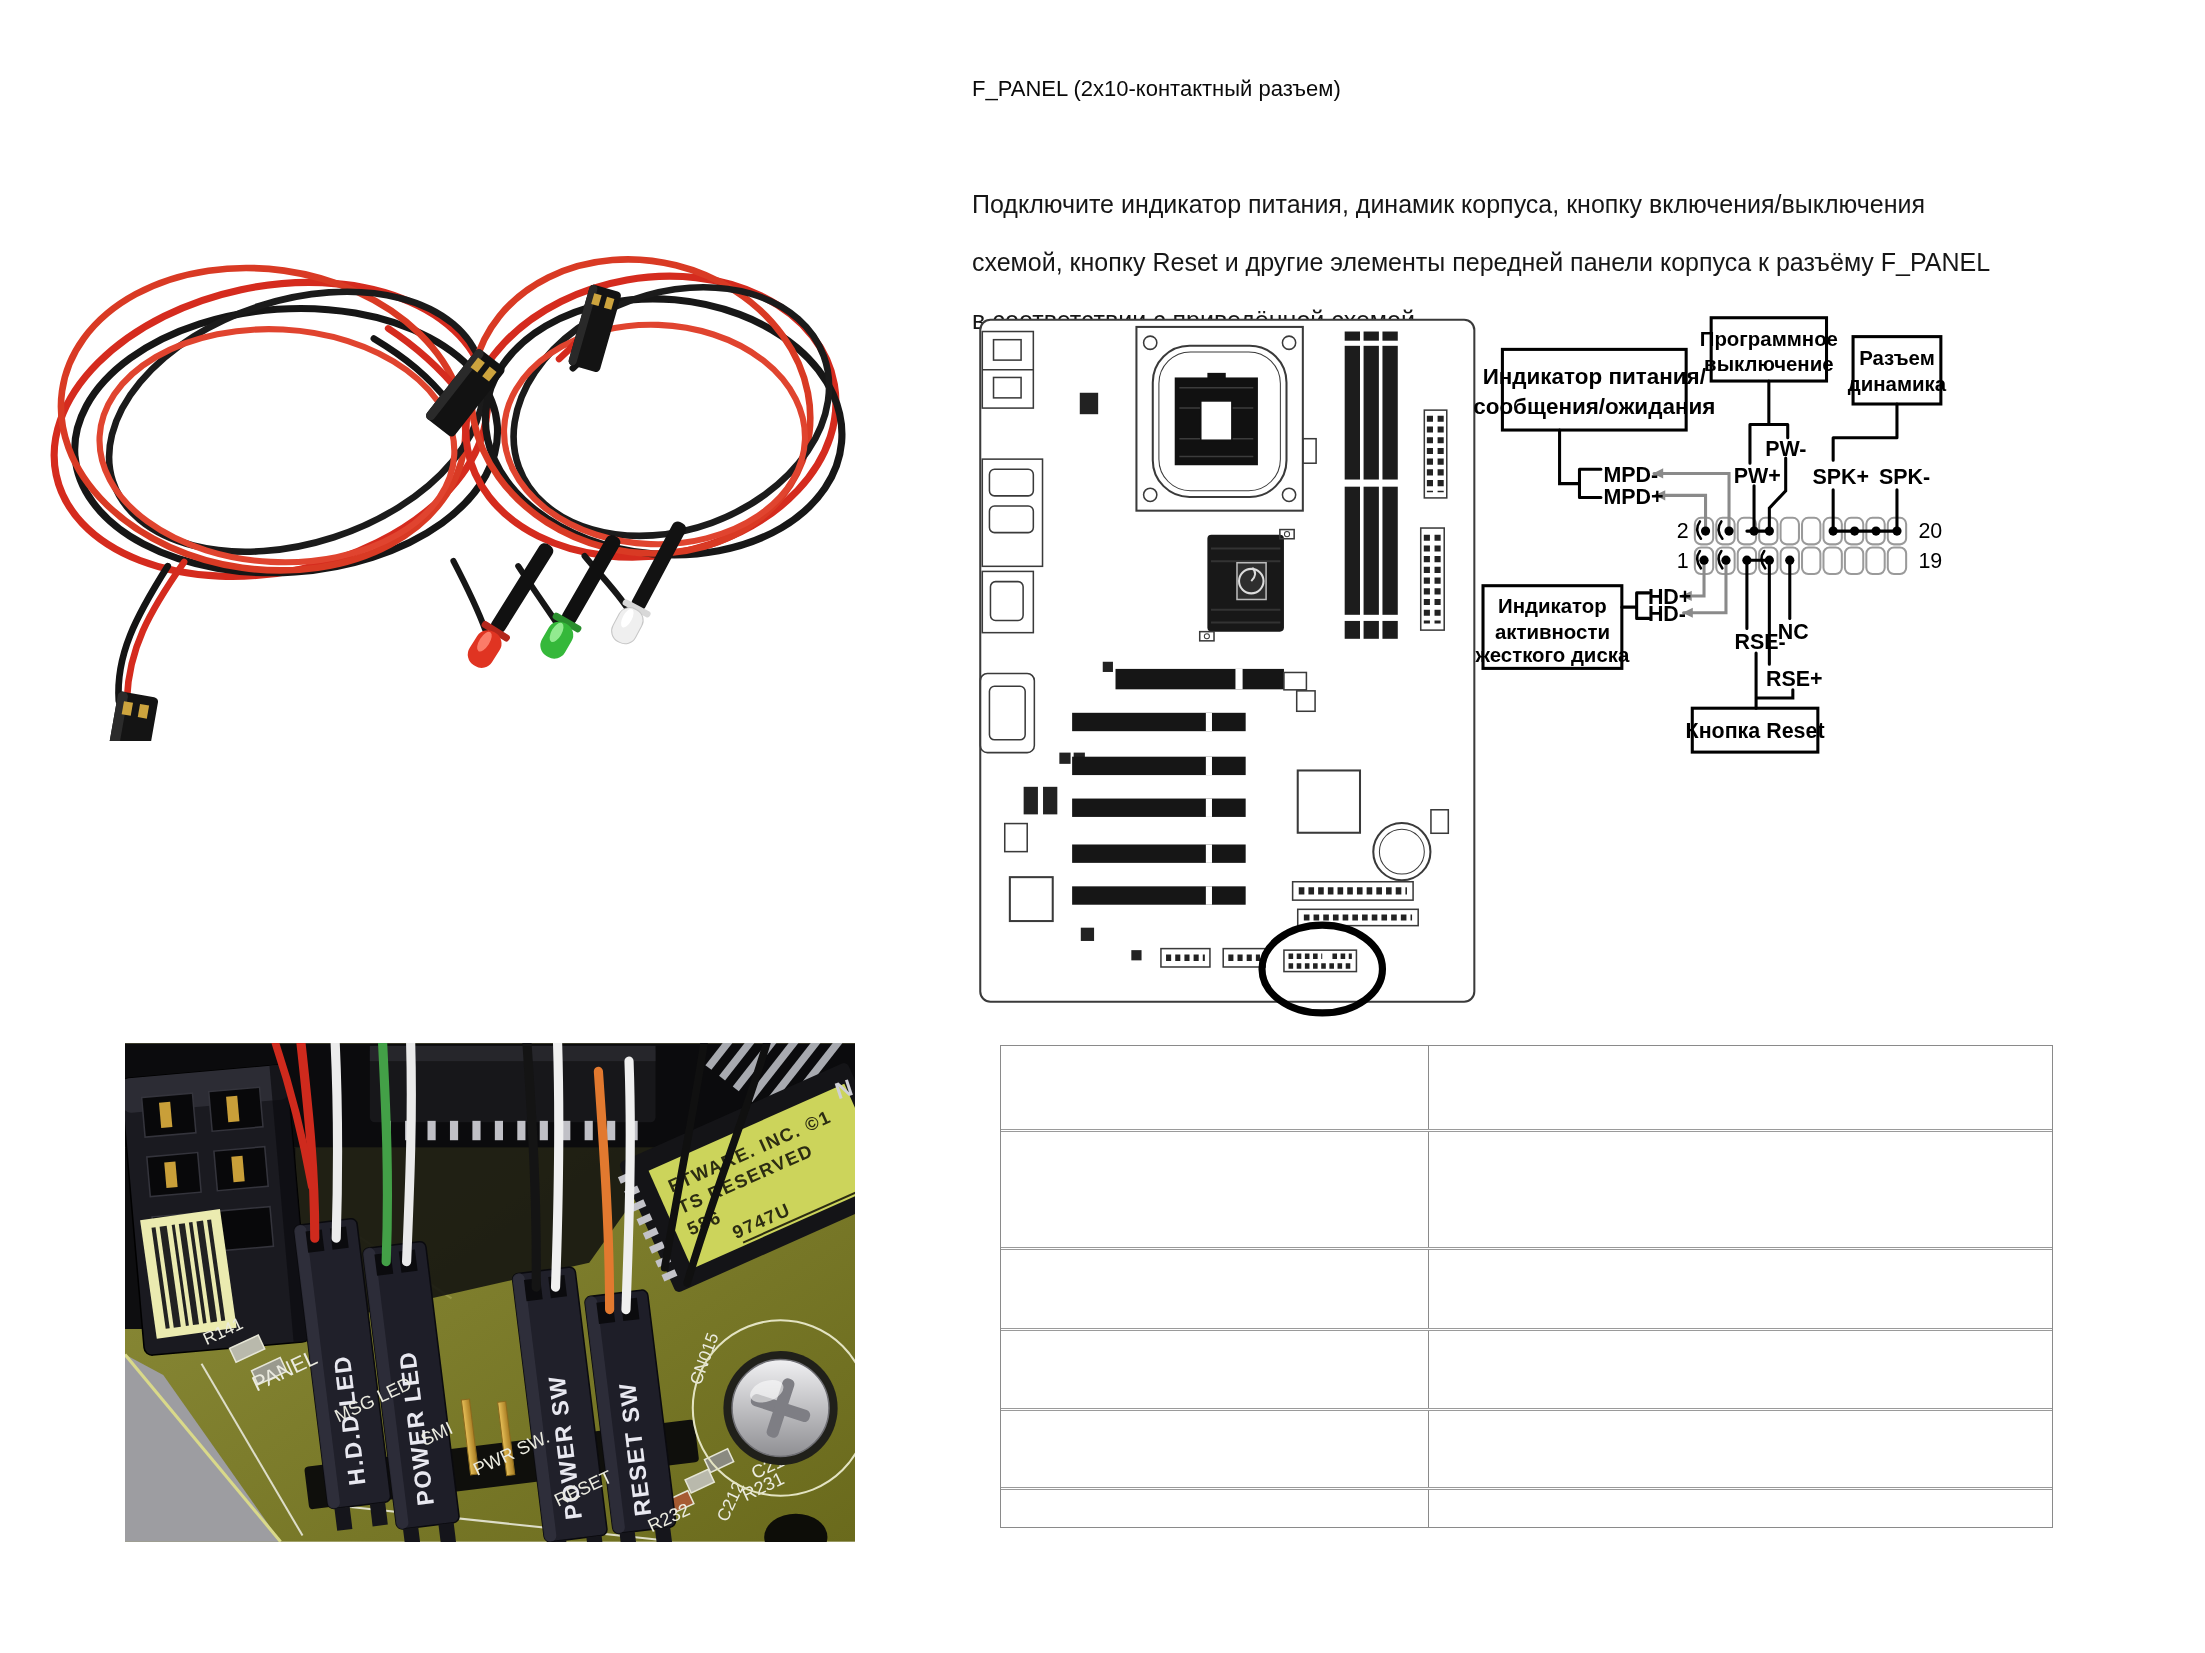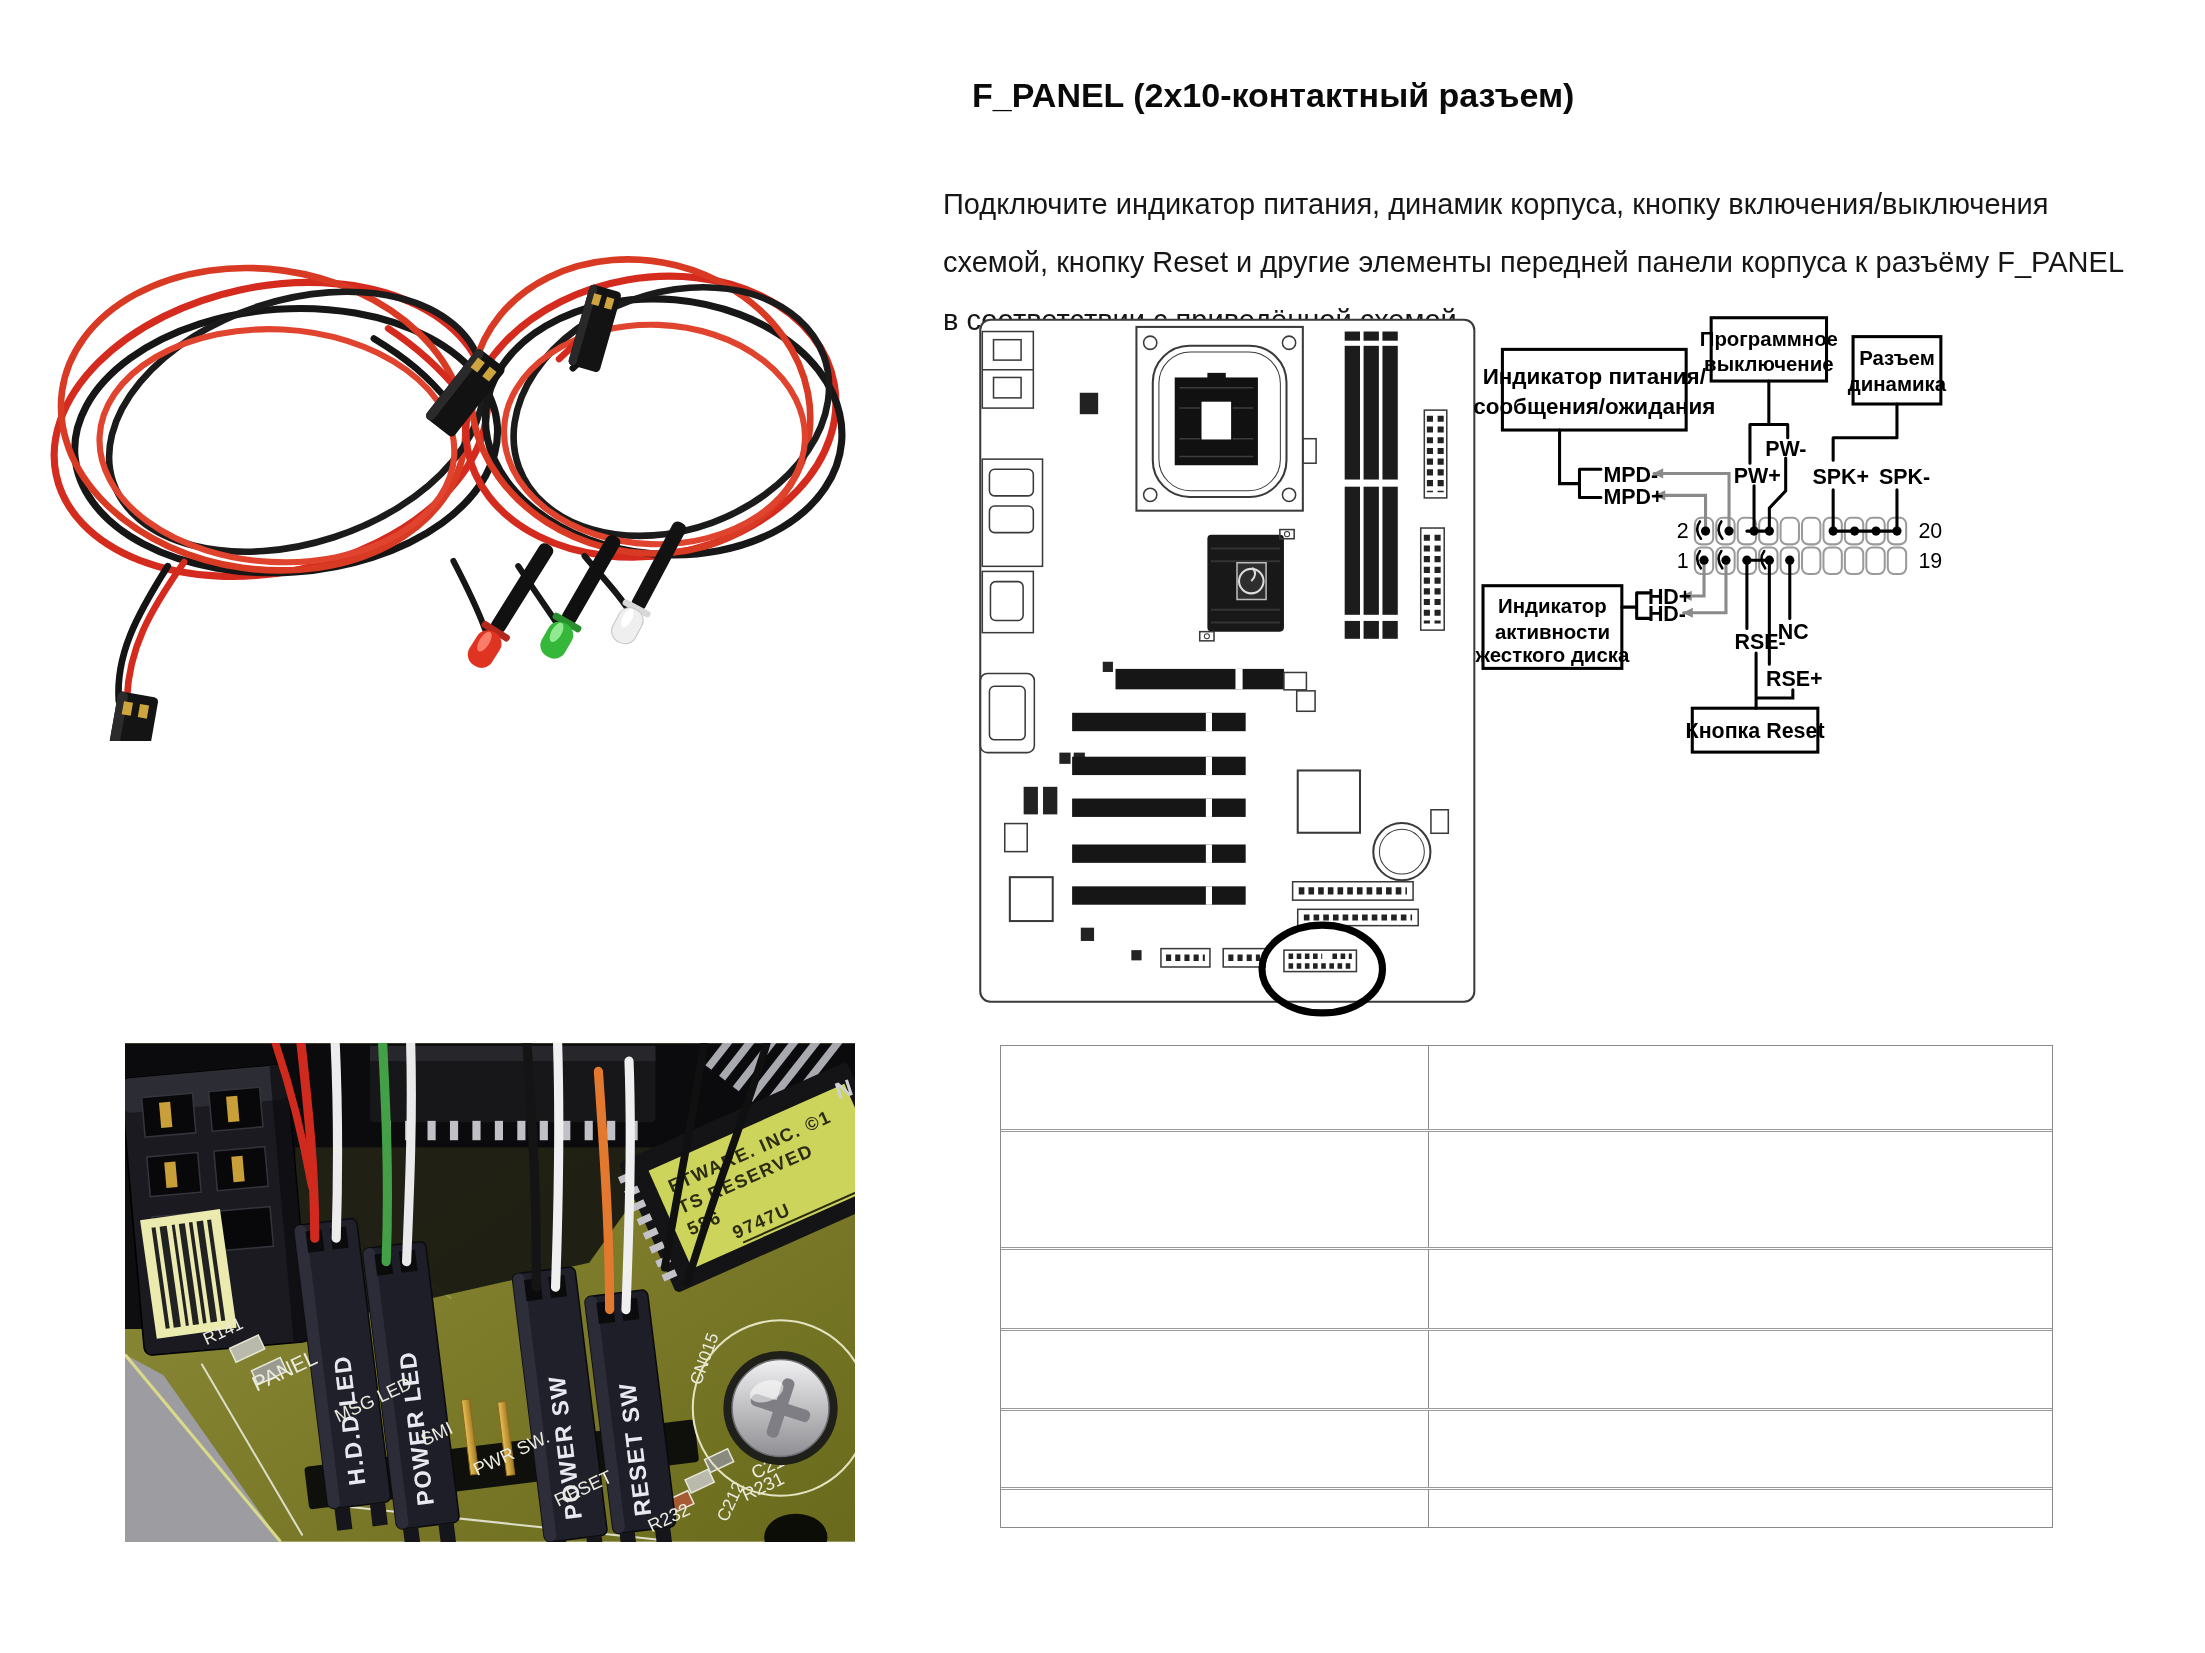--- a/index.html
+++ b/index.html
@@ -1,20 +1,20 @@
 <!DOCTYPE html>
 <html style="font-size:8.2px"><head>
 <meta charset="utf-8">
 <style>
   html,body{margin:0;padding:0;background:#fff;}
   .page{position:relative;width:2205px;height:1654px;background:#ffffff;overflow:hidden;
         font-family:"Liberation Sans",sans-serif;color:#111;}
   .abs{position:absolute;}
-  .title{left:972px;top:76px;font-size:34px;font-weight:bold;letter-spacing:0px;color:#0a0a0a;}
-  .para{left:943px;top:175px;font-size:29px;line-height:58px;color:#161616;}
+  .title{left:972px;top:76px;font-size:22px;font-weight:normal;letter-spacing:0px;color:#0a0a0a;}
+  .para{left:972px;top:175px;font-size:25px;line-height:58px;color:#161616;}
   svg text{font-family:"Liberation Sans",sans-serif;}
   
   .ptable{left:1000px;top:1045px;width:1053px;border:1.5px solid #8a8a8a;background:#fff;box-sizing:border-box;}
   .prow{display:flex;border-bottom:3.1px double #9a9a9a;}
   .prow:last-child{border-bottom:none;}
   .pc1{width:428px;border-right:1.5px solid #8a8a8a;box-sizing:border-box;display:flex;flex-direction:column;justify-content:center;padding-left:30px;}
   .pc2{flex:1;display:flex;flex-direction:column;justify-content:center;padding-left:33px;}
   .pline{font-size:24px;line-height:37px;color:#222;}
   .r1{height:83px}.r2{height:115px}.r3{height:78px}.r4{height:77px}.r5{height:76px}.r6{height:37px}
 </style>

